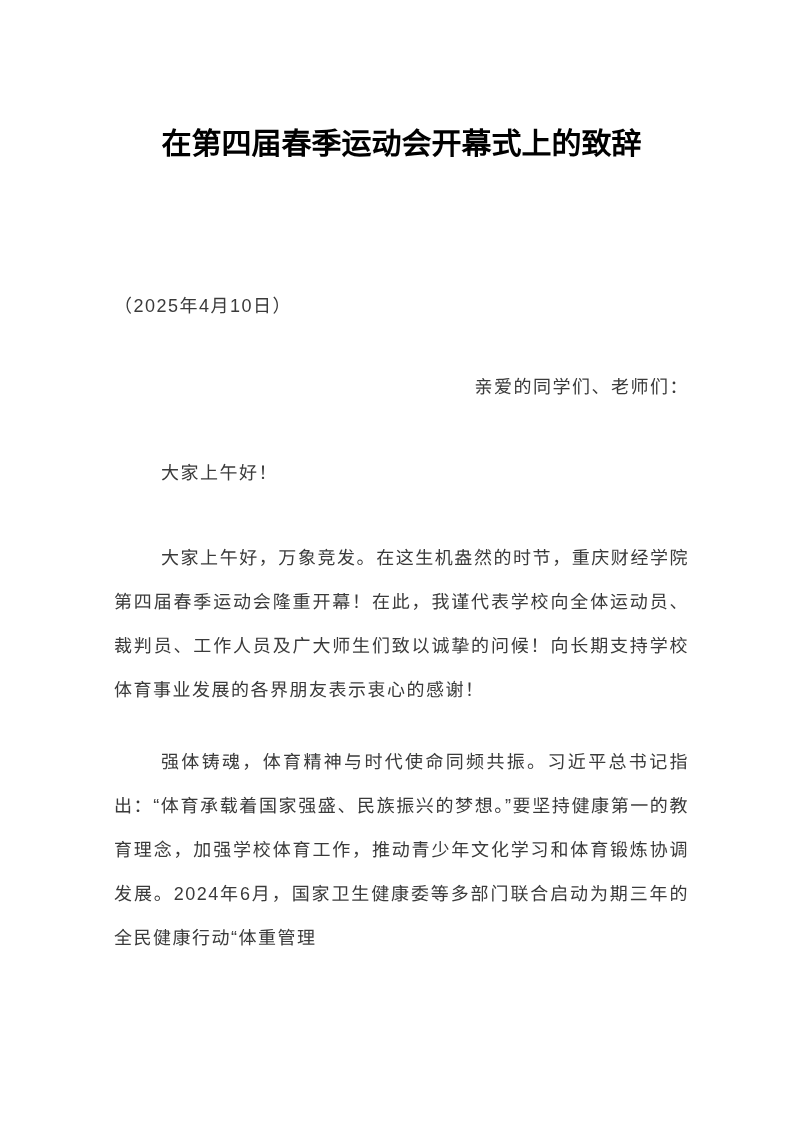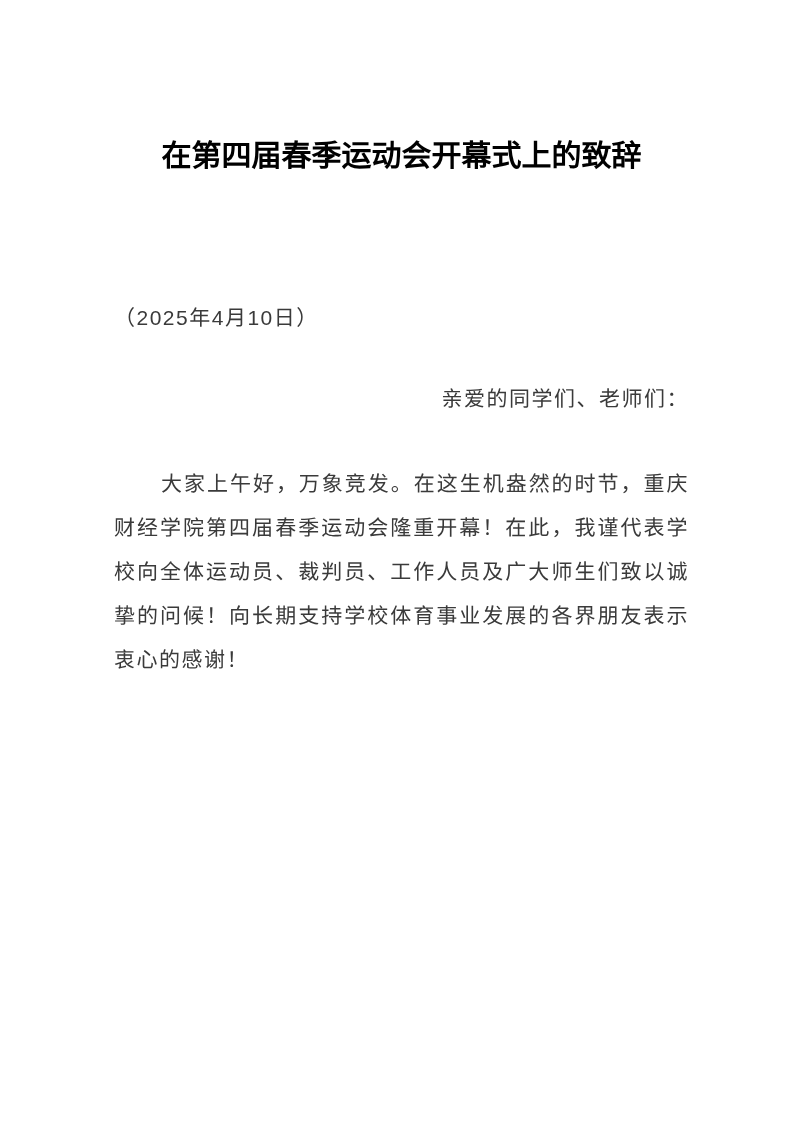--- a/index.html
+++ b/index.html
@@ -7,36 +7,36 @@
     padding: 0;
     background: #ffffff;
   }
   .page {
     position: relative;
     width: 793px;
     height: 1122px;
     background: #ffffff;
     overflow: hidden;
     box-sizing: border-box;
-    padding: 12px 104px 0 114px;
+    padding: 0 104px 0 114px;
     font-family: "Liberation Sans", "DejaVu Sans", sans-serif;
   }
   .doc-title {
     margin: 0;
     margin-top: 124px;
     font-size: 30px;
     line-height: 40px;
     font-weight: 700;
     color: #000000;
     text-align: center;
     letter-spacing: 0px;
   }
   p {
     margin: 0;
-    font-size: 21px;
+    font-size: 18px;
     line-height: 44px;
     color: #3a3a3a;
     letter-spacing: 1.5px;
   }
   .date-line {
     margin-top: 120px;
   }
   .salutation {
     margin-top: 37px;
     text-align: right;
@@ -59,16 +59,18 @@
 </head>
 <body>
 
 <div class="page">
   <h1 class="doc-title">在第四届春季运动会开幕式上的致辞</h1>
 
   <p class="date-line">（2025年4月10日）</p>
 
   <p class="salutation">亲爱的同学们、老师们：</p>
 
+  <p class="greeting">大家上午好！</p>
 
   <p class="body-para para-1">大家上午好，万象竞发。在这生机盎然的时节，重庆财经学院第四届春季运动会隆重开幕！在此，我谨代表学校向全体运动员、裁判员、工作人员及广大师生们致以诚挚的问候！向长期支持学校体育事业发展的各界朋友表示衷心的感谢！</p>
 
+  <p class="body-para para-2">强体铸魂，体育精神与时代使命同频共振。习近平总书记指出：“体育承载着国家强盛、民族振兴的梦想。”要坚持健康第一的教育理念，加强学校体育工作，推动青少年文化学习和体育锻炼协调发展。2024年6月，国家卫生健康委等多部门联合启动为期三年的全民健康行动“体重管理</p>
 </div>
 
 </body></html>

